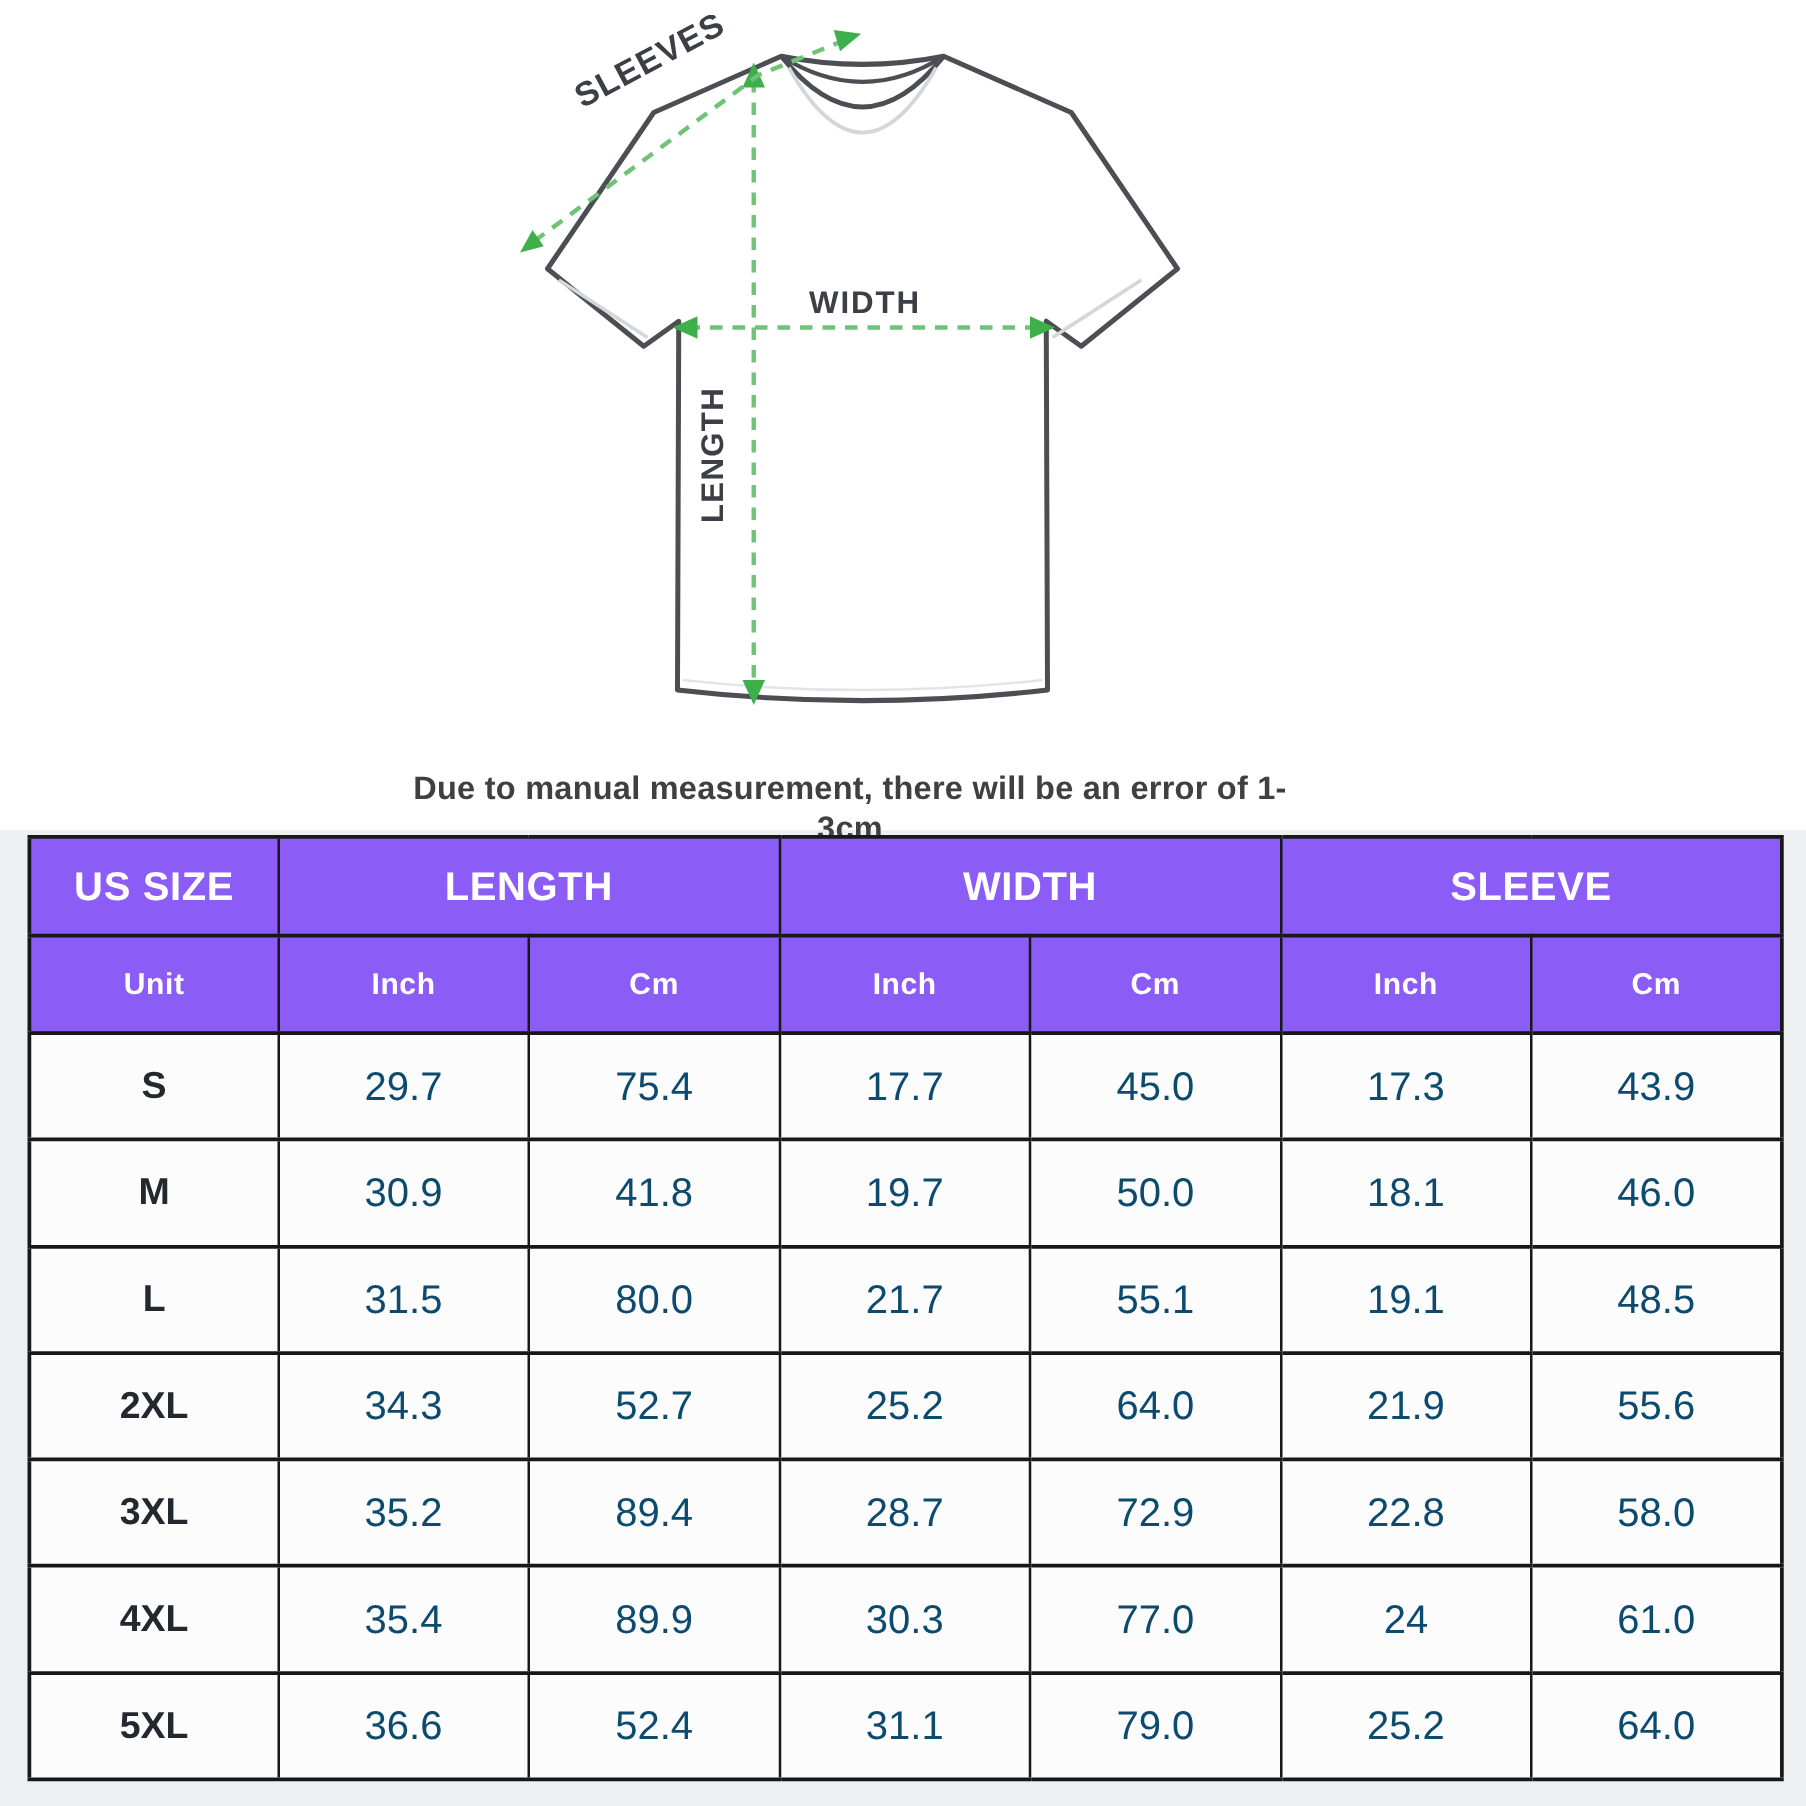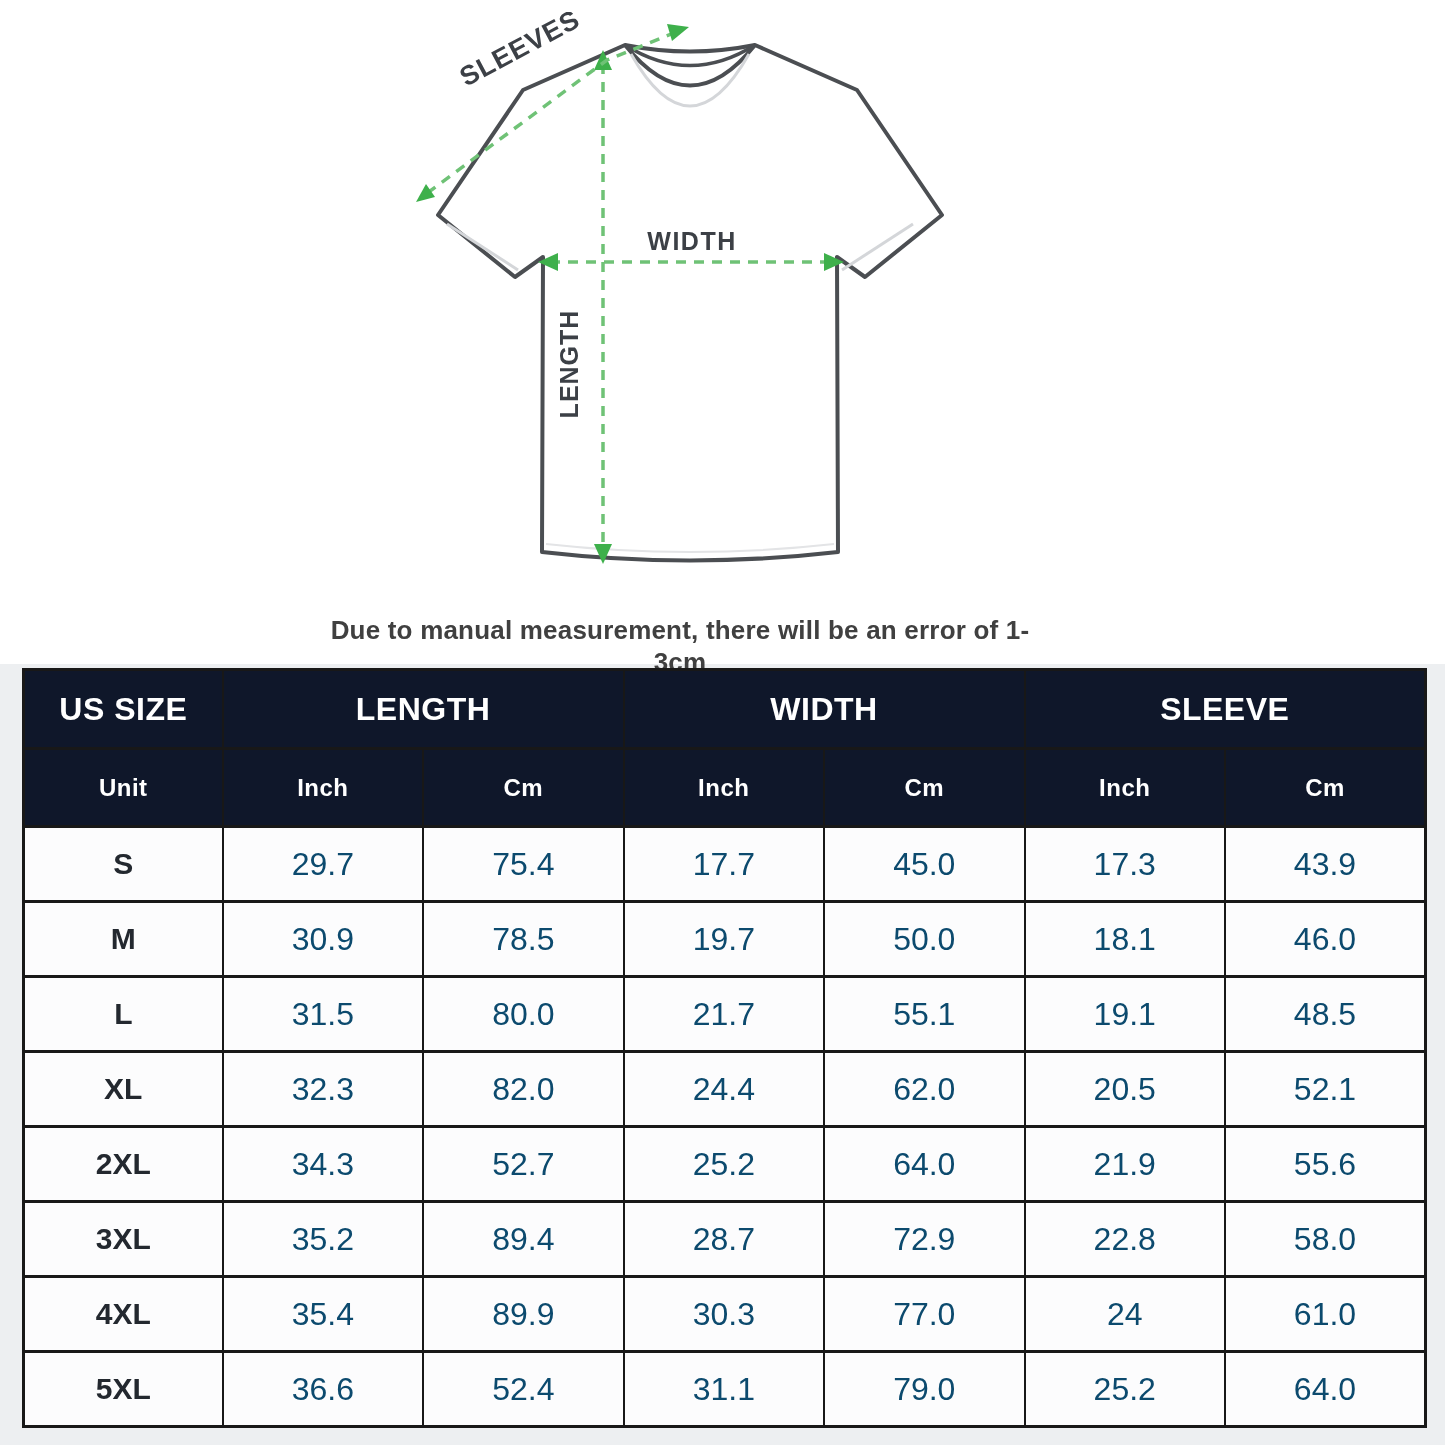--- a/index.html
+++ b/index.html
@@ -64,21 +64,21 @@
   .size-table th, .size-table td {
     border-left: 2px solid #181818;
     border-right: 2px solid #181818;
     border-top: 3px solid #181818;
     border-bottom: 3px solid #181818;
     text-align: center;
     vertical-align: middle;
     padding: 0;
   }
   .size-table thead th {
-    background: #0f172a;
+    background: #8b5cf6;
     color: #ffffff;
     font-weight: bold;
     letter-spacing: 0.5px;
   }
   .size-table tr.group-row th {
     height: 76px;
     font-size: 32px;
   }
   .size-table tr.unit-row th {
     height: 75px;
@@ -170,45 +170,36 @@
           <td>29.7</td>
           <td>75.4</td>
           <td>17.7</td>
           <td>45.0</td>
           <td>17.3</td>
           <td>43.9</td>
         </tr>
         <tr>
           <td class="size-cell">M</td>
           <td>30.9</td>
-          <td>78.5</td>
+          <td>41.8</td>
           <td>19.7</td>
           <td>50.0</td>
           <td>18.1</td>
           <td>46.0</td>
         </tr>
         <tr>
           <td class="size-cell">L</td>
           <td>31.5</td>
           <td>80.0</td>
           <td>21.7</td>
           <td>55.1</td>
           <td>19.1</td>
           <td>48.5</td>
         </tr>
         <tr>
-          <td class="size-cell">XL</td>
-          <td>32.3</td>
-          <td>82.0</td>
-          <td>24.4</td>
-          <td>62.0</td>
-          <td>20.5</td>
-          <td>52.1</td>
-        </tr>
-        <tr>
           <td class="size-cell">2XL</td>
           <td>34.3</td>
           <td>52.7</td>
           <td>25.2</td>
           <td>64.0</td>
           <td>21.9</td>
           <td>55.6</td>
         </tr>
         <tr>
           <td class="size-cell">3XL</td>

